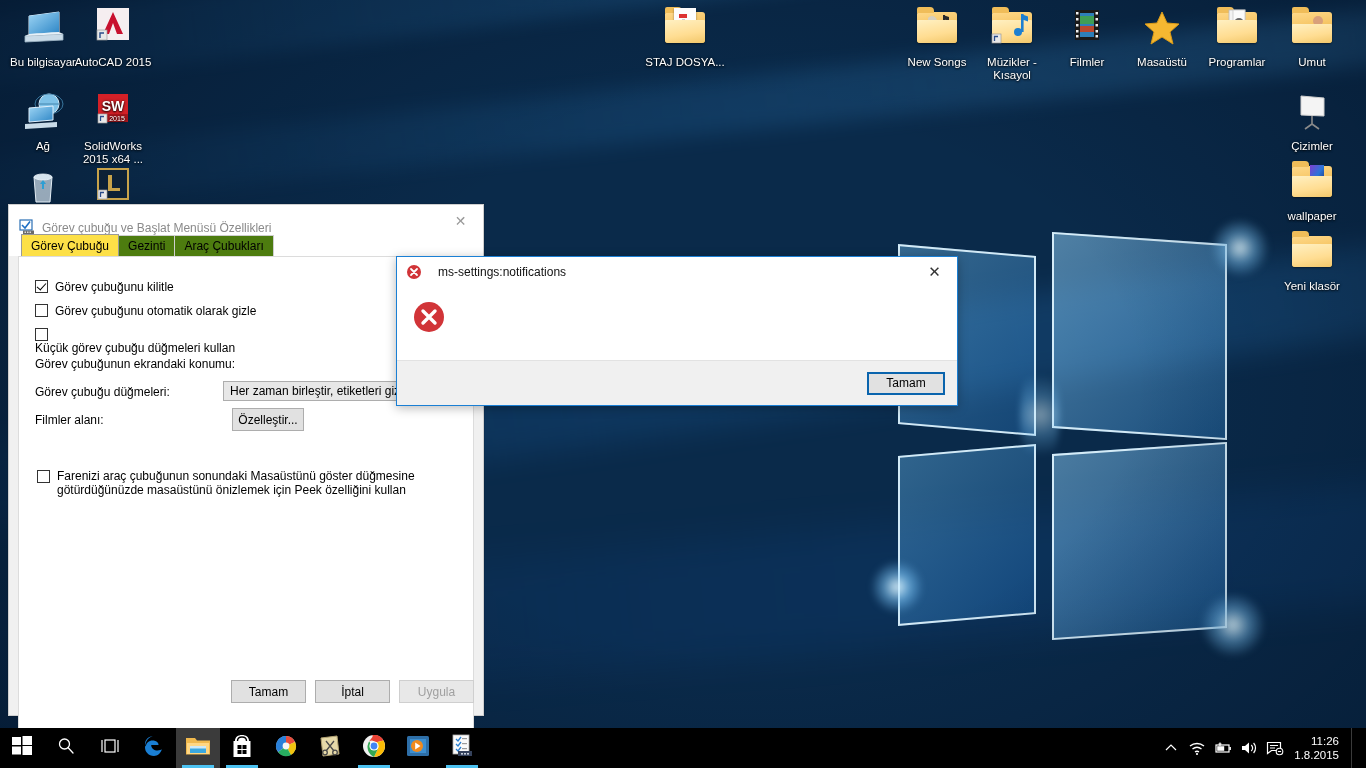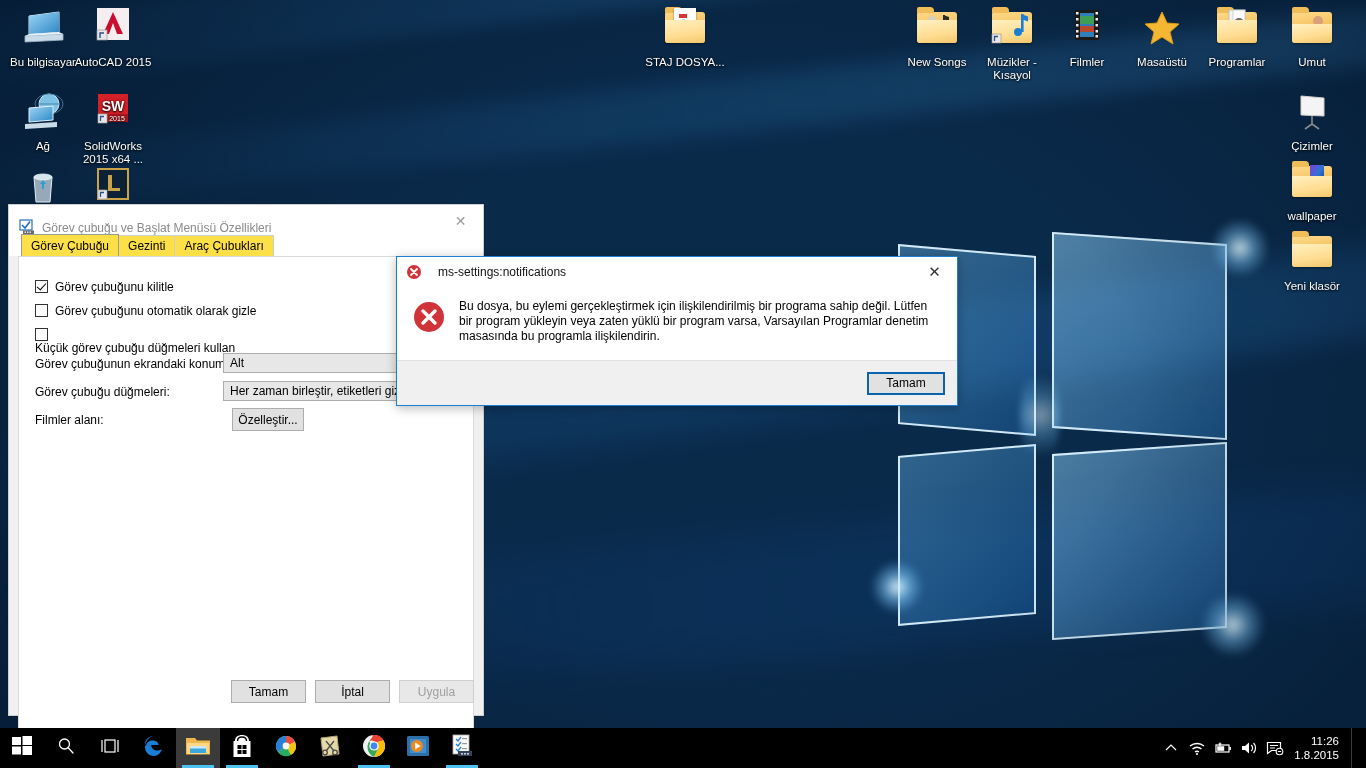--- a/index.html
+++ b/index.html
@@ -58,21 +58,21 @@
 
   
   #props{position:absolute;left:8px;top:204px;width:474px;height:510px;background:#f0f0f0;
     border:1px solid #cfcfcf;box-shadow:0 0 0 1px rgba(0,0,0,.06);z-index:40;font-size:12px;color:#000;}
   #props-title{height:30px;display:flex;align-items:flex-end;padding:0 0 0 10px;background:#fff;}
   #props-title .t-ico{width:16px;height:16px;margin-right:7px;position:relative;flex:0 0 16px;}
   #props-title .t-text{flex:1;color:#8a8a8a;font-size:12px;}
   #props-close{width:45px;height:29px;display:flex;align-items:center;justify-content:center;color:#9a9a9a;font-size:14px;cursor:default;}
   #tabstrip{height:21px;padding-left:12px;display:flex;align-items:flex-end;background:#fff;}
   .tab{height:20px;padding:0 9px;display:flex;align-items:center;font-size:12px;color:#000;
-    border:1px solid #cfcfcf;border-bottom:none;background:#fde047;margin-right:-1px;cursor:default;}
+    border:1px solid #cfcfcf;border-bottom:none;background:#4d7c0f;margin-right:-1px;cursor:default;}
   .tab.sel{background:#fde047;border-color:#9a9a9a;height:21px;position:relative;z-index:2;}
   #tabpage{position:absolute;left:9px;right:9px;top:51px;height:628px;background:#fff;border:1px solid #dcdcdc;}
   .cbrow{display:flex;align-items:flex-start;margin:0 0 0 0;}
   .cbox{width:13px;height:13px;border:1px solid #333;background:#fff;flex:0 0 13px;margin-right:7px;position:relative;box-sizing:border-box;}
   .cbox.checked:after{content:"";position:absolute;left:3px;top:0px;width:4px;height:8px;border:solid #000;border-width:0 1.6px 1.6px 0;transform:rotate(42deg);}
   .flabel{font-size:12px;color:#000;}
   .combo{height:20px;background:#e7e7e7;border:1px solid #adadad;display:flex;align-items:center;padding:0 6px;font-size:12px;color:#000;box-sizing:border-box;}
   .btn{height:23px;min-width:72px;background:#e1e1e1;border:1px solid #adadad;font-size:12px;color:#000;
     display:flex;align-items:center;justify-content:center;cursor:default;box-sizing:border-box;}
   .btn.disabled{color:#a0a0a0;border-color:#cfcfcf;background:#e8e8e8;}
@@ -374,32 +374,33 @@
     <div class="cbrow" style="position:absolute;left:16px;top:47px;">
       <span class="cbox"></span>
       <span>Görev çubuğunu otomatik olarak gizle</span>
     </div>
     <div class="cbrow" style="position:absolute;left:16px;top:71px;flex-direction:column;">
       <span class="cbox"></span>
       <span>Küçük görev çubuğu düğmeleri kullan</span>
     </div>
 
     <div style="position:absolute;left:16px;top:100px;" class="flabel">Görev çubuğunun ekrandaki konumu:</div>
-    <div class="combo" style="position:absolute;left:204px;top:96px;width:243px;">
-      <span>Alt</span>
-    </div>
 
     <div style="position:absolute;left:16px;top:128px;" class="flabel">Görev çubuğu düğmeleri:</div>
     <div class="combo" style="position:absolute;left:204px;top:124px;width:243px;">
       <span>Her zaman birleştir, etiketleri gizle</span>
     </div>
 
     <div style="position:absolute;left:16px;top:156px;" class="flabel">Filmler alanı:</div>
     <div class="btn" style="position:absolute;left:213px;top:151px;width:72px;">Özelleştir...</div>
 
+    <div class="cbrow" style="position:absolute;left:18px;top:212px;width:430px;align-items:flex-start;">
+      <span class="cbox" style="margin-top:1px;"></span>
+      <span style="line-height:14px;">Farenizi araç çubuğunun sonundaki Masaüstünü göster düğmesine götürdüğünüzde masaüstünü önizlemek için Peek özelliğini kullan</span>
+    </div>
 
   </div>
 
   <div id="props-buttons">
     <div class="btn" style="width:75px;">Tamam</div>
     <div class="btn" style="width:75px;">İptal</div>
     <div class="btn disabled" style="width:75px;">Uygula</div>
   </div>
 </div>
 
@@ -415,21 +416,20 @@
     <span id="err-close">✕</span>
   </div>
 
   <div id="err-body">
     <span class="big-ico">
       <svg width="32" height="32" viewBox="0 0 32 32">
         <circle cx="16" cy="16" r="15" fill="#d13438"></circle>
         <path d="M10 10 L22 22 M22 10 L10 22" stroke="#fff" stroke-width="3.4" stroke-linecap="round"></path>
       </svg>
     </span>
-    <div id="err-msg">Bu dosya, bu eylemi gerçekleştirmek için ilişkilendirilmiş bir programa sahip değil. Lütfen bir program yükleyin veya zaten yüklü bir program varsa, Varsayılan Programlar denetim masasında bu programla ilişkilendirin.</div>
   </div>
 
   <div id="err-foot">
     <div id="err-ok">Tamam</div>
   </div>
 </div>
 
 <div id="taskbar">
 
   <div class="tb-btn">

